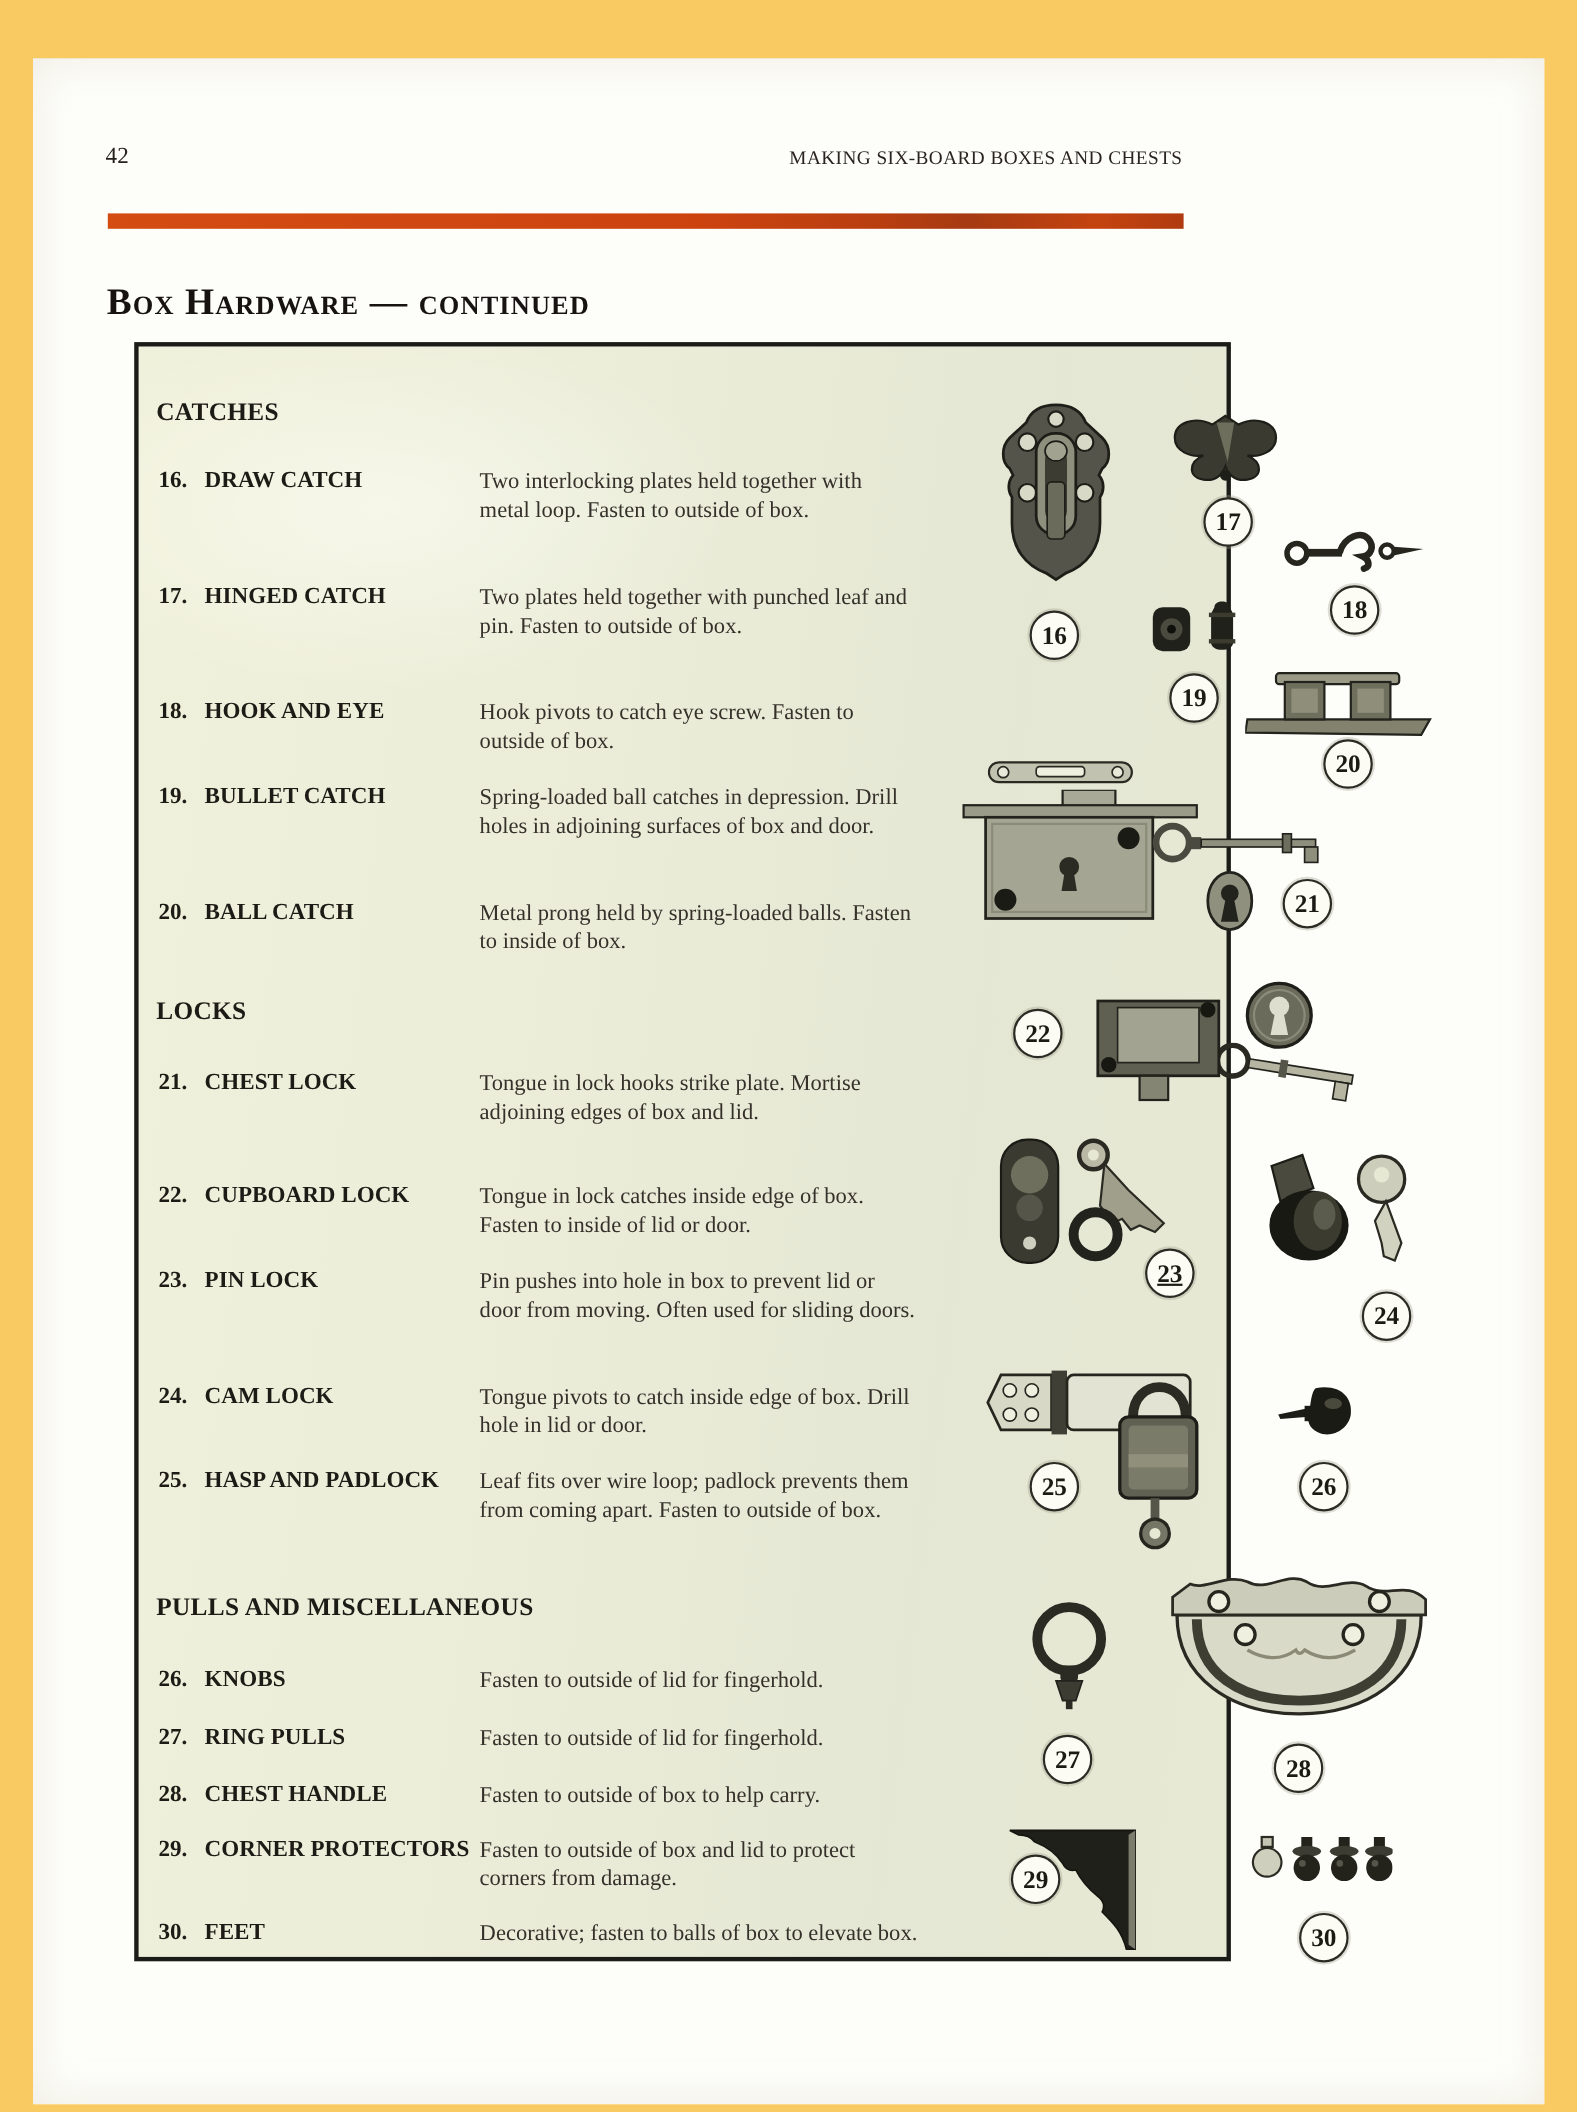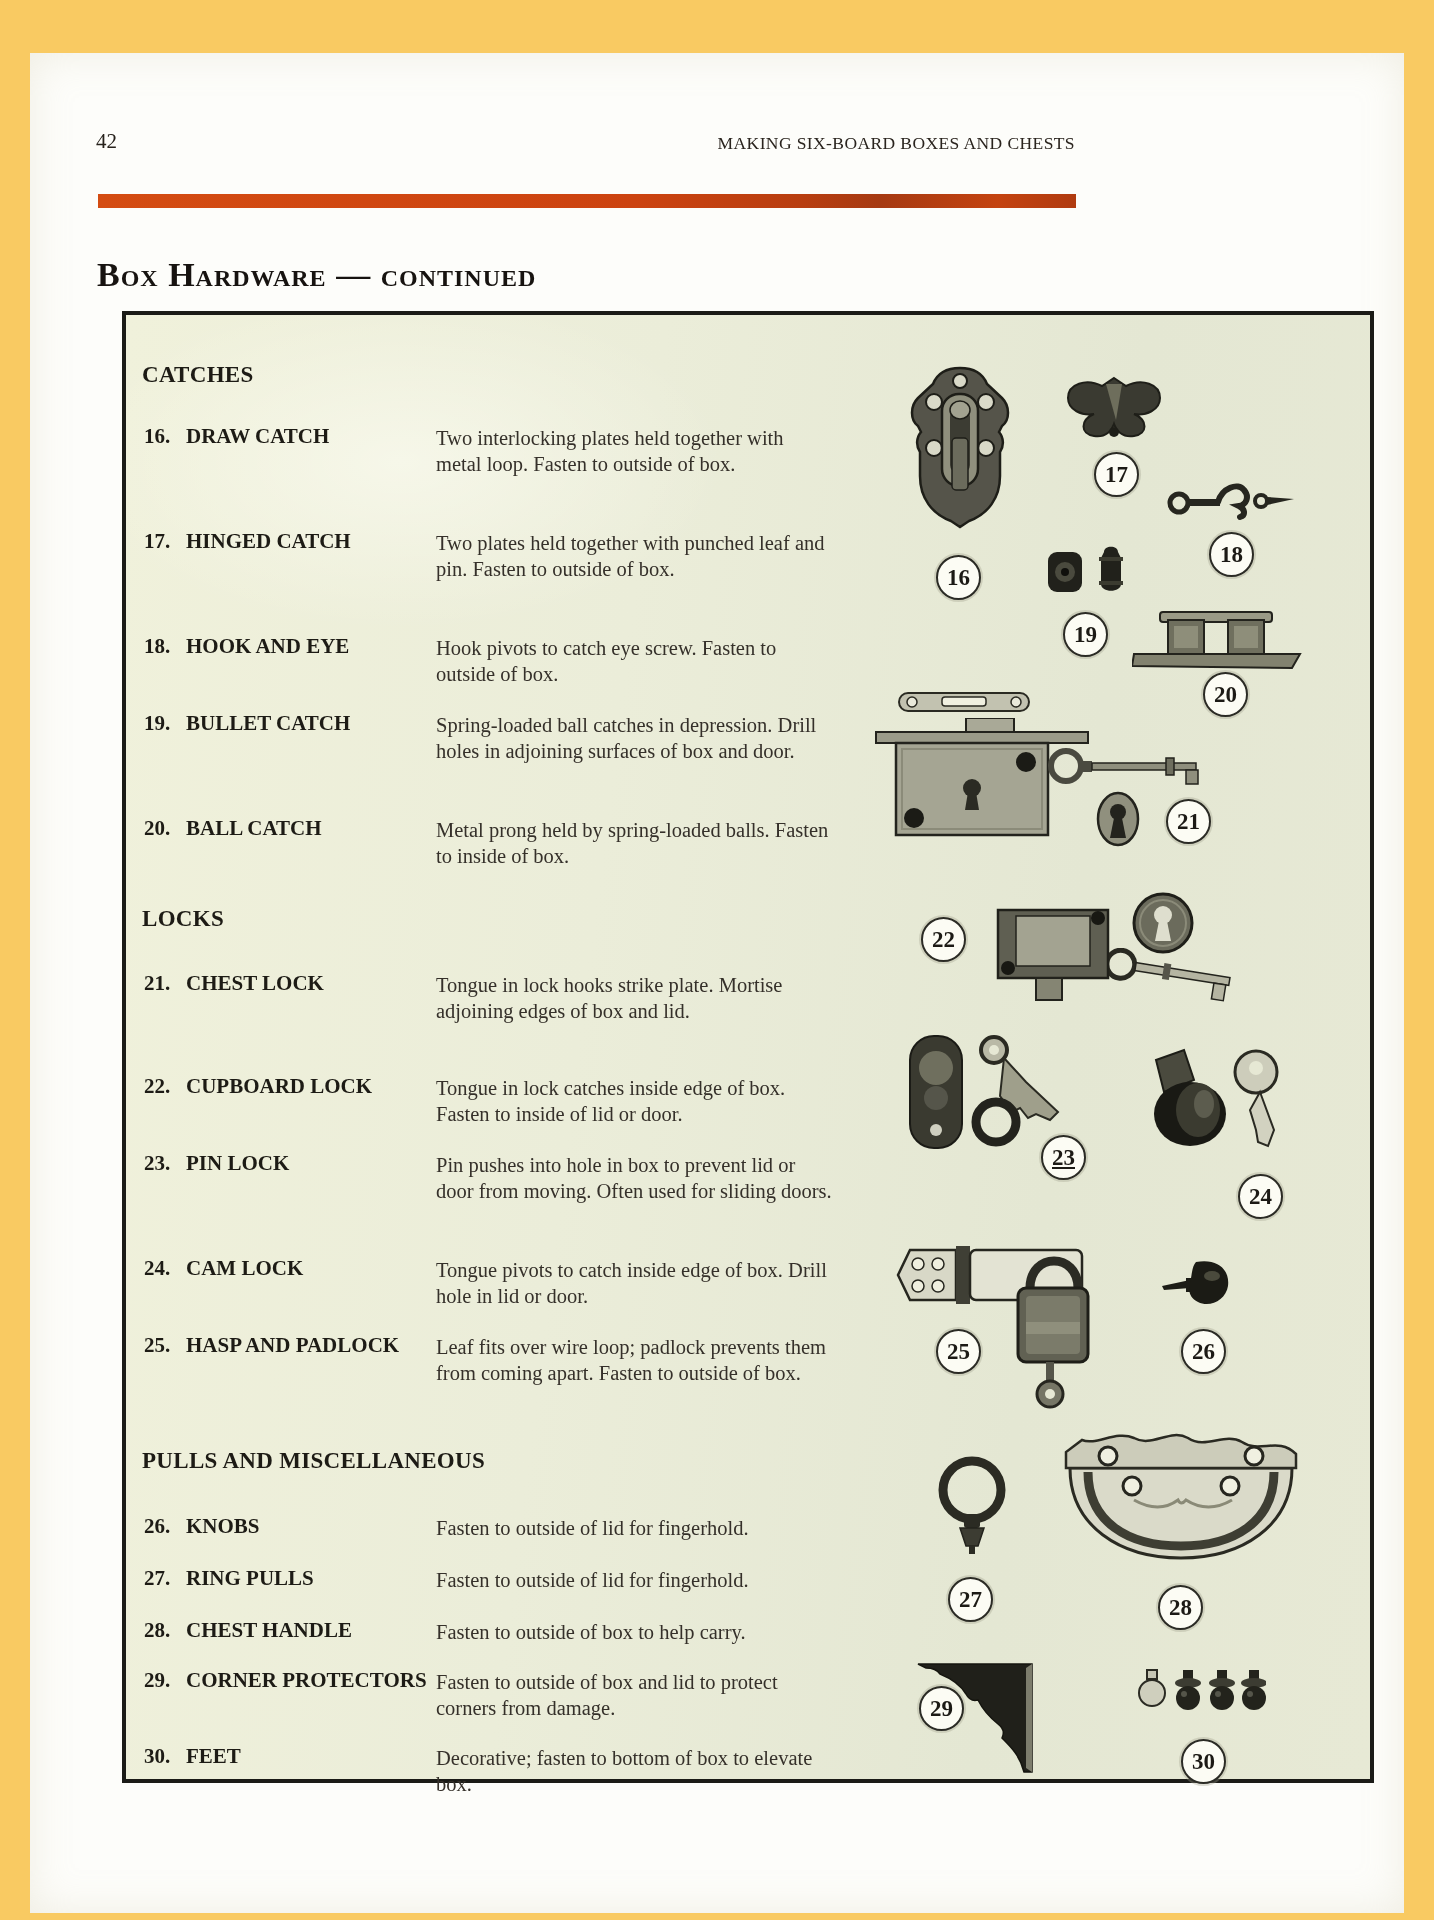--- a/index.html
+++ b/index.html
@@ -8,21 +8,21 @@
   .page{position:absolute;left:30px;top:30px;width:1374px;height:1860px;background:#FDFDFA;
         box-shadow:inset 0 0 40px rgba(200,190,160,.25);}
   
   .abs{position:absolute;margin-top:23px;}
   .pageno{left:96px;top:106px;font-size:21px;color:#26211b;}
   .runhead{left:575px;top:110px;width:500px;text-align:right;font-size:17.5px;letter-spacing:.4px;color:#2a241e;}
   .rule{left:98px;top:171px;width:978px;height:14px;
         background:linear-gradient(90deg,#D44C12 0%,#CC4310 55%,#B83E10 72%,#A63A12 80%,#C44310 92%,#B03B10 100%);}
   .title{left:97px;top:233px;font-size:34px;font-weight:bold;color:#171310;
          font-variant:small-caps;letter-spacing:1px;}
-  .panel{left:122px;top:288px;width:1252px;height:1472px;box-sizing:border-box;
+  .panel{left:122px;top:288px;width:997px;height:1472px;box-sizing:border-box;
          border:4px solid #1B1B17;
          background:
            radial-gradient(ellipse 500px 260px at 22% 10%, rgba(255,255,248,.5), rgba(255,255,248,0) 65%),
            linear-gradient(97deg,#F0F1DB 0%,#EBEDD9 38%,#E4E7D3 72%,#E7E9D5 100%);}
   .panel .abs{position:absolute;}
   .sec-head{left:16px;font-size:23px;font-weight:bold;color:#1d1b15;letter-spacing:.3px;}
   .item{left:0;width:1160px;}
   .item .lbl{position:absolute;left:18px;top:0;font-size:21px;font-weight:bold;color:#1d1b15;white-space:nowrap;}
   .item .lbl .num{display:inline-block;min-width:42px;}
   .item .desc{position:absolute;left:310px;top:1px;width:398px;font-size:20.5px;line-height:1.27;color:#35302a;}
@@ -123,21 +123,21 @@
     <div class="abs item" id="r28">
       <div class="lbl"><span class="num">28.</span><span>CHEST HANDLE</span></div>
       <div class="desc">Fasten to outside of box to help carry.</div>
     </div>
     <div class="abs item" id="r29">
       <div class="lbl"><span class="num">29.</span><span>CORNER PROTECTORS</span></div>
       <div class="desc">Fasten to outside of box and lid to protect corners from damage.</div>
     </div>
     <div class="abs item" id="r30">
       <div class="lbl"><span class="num">30.</span><span>FEET</span></div>
-      <div class="desc">Decorative; fasten to bottom of box to elevate box.</div>
+      <div class="desc">Decorative; fasten to balls of box to elevate box.</div>
     </div>
 
     <div class="abs" id="f16">
       <svg width="108" height="166" viewBox="0 0 108 166">
         <path d="M54 4C40 4 31 10 27 20L12 34C4 42 4 56 12 62L15 68C10 74 10 82 14 88L14 112C14 134 26 150 45 157L54 163L63 157C82 150 94 134 94 112L94 88C98 82 98 74 93 68L96 62C104 56 104 42 96 34L81 20C77 10 68 4 54 4Z" fill="#55544A" stroke="#1E1E18" stroke-width="2.5"></path>
         <circle cx="54" cy="17" r="7" fill="#D9D9C8" stroke="#1E1E18" stroke-width="2"></circle>
         <circle cx="28" cy="38" r="8" fill="#D9D9C8" stroke="#1E1E18" stroke-width="2"></circle>
         <circle cx="80" cy="38" r="8" fill="#D9D9C8" stroke="#1E1E18" stroke-width="2"></circle>
         <circle cx="28" cy="84" r="8" fill="#D9D9C8" stroke="#1E1E18" stroke-width="2"></circle>
         <circle cx="80" cy="84" r="8" fill="#D9D9C8" stroke="#1E1E18" stroke-width="2"></circle>

